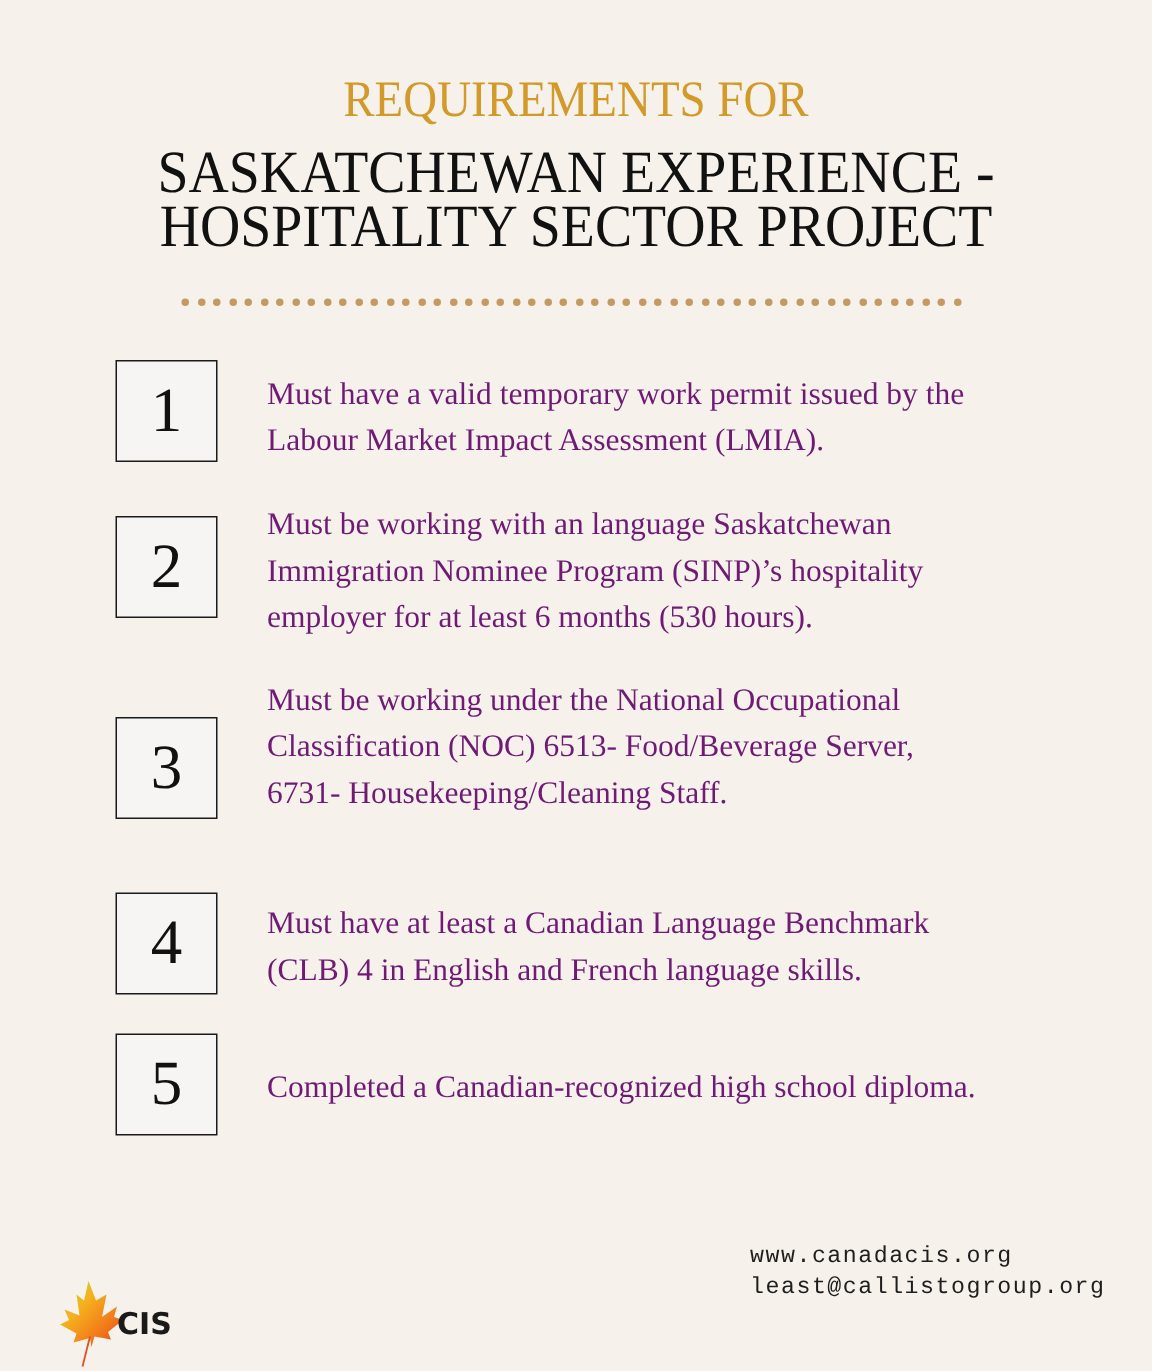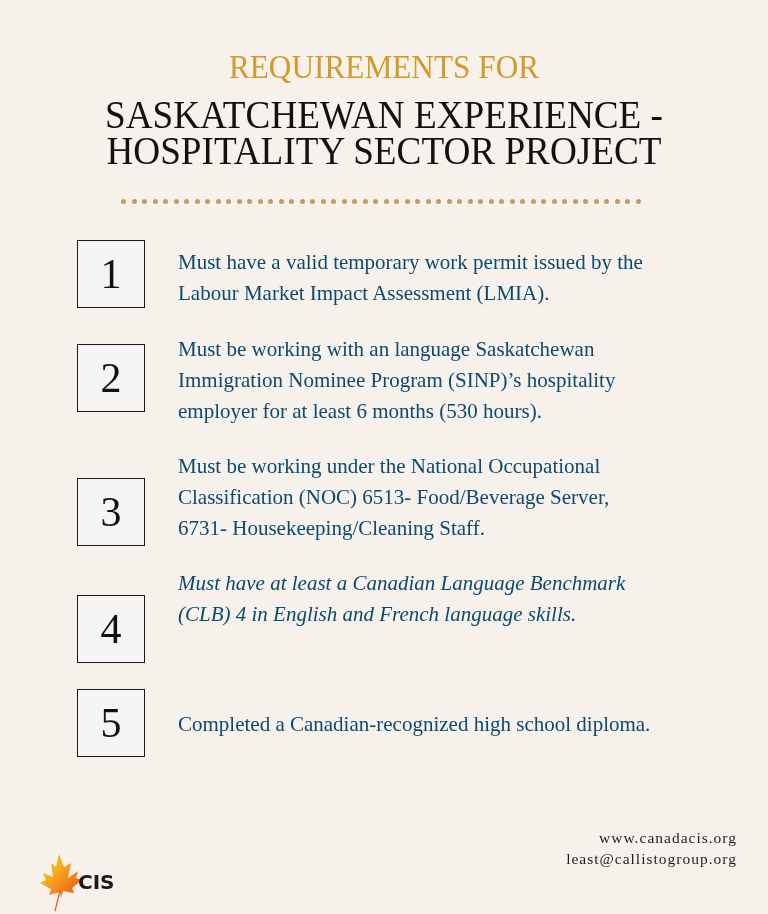--- a/index.html
+++ b/index.html
@@ -67,32 +67,33 @@
       font-size: 42px;
       color: #111;
       box-sizing: border-box;
     }
     .req-text {
       position: absolute;
       left: 178px;
       width: 540px;
       font-size: 21px;
       line-height: 31px;
-      color: #0c4a6e;
+      color: #701a75;
     }
     .req-text .line { display: block; white-space: nowrap; }
     .footer-contact {
       position: absolute;
       right: 31px;
       top: 827px;
-      text-align: right;
+      text-align: left;
       font-size: 15.5px;
       line-height: 21px;
       letter-spacing: 1px;
       color: #1e1e1e;
+      font-family: Liberation Mono, monospace;
     }
     .footer-contact span { display: block; }
     .logo {
       position: absolute;
       left: 26px;
       top: 851px;
       width: 90px;
       height: 62px;
     }
   </style>
@@ -173,21 +174,21 @@
 </div>
 
 <div class="req-box" style="top:478px;">3</div>
 <div class="req-text" style="top:451px;">
   <span class="line">Must be working under the National Occupational</span>
   <span class="line">Classification (NOC) 6513- Food/Beverage Server,</span>
   <span class="line">6731- Housekeeping/Cleaning Staff.</span>
 </div>
 
 <div class="req-box" style="top:595px;">4</div>
-<div class="req-text" style="top:568px;font-style:italic;">
+<div class="req-text" style="top:600px;">
   <span class="line">Must have at least a Canadian Language Benchmark</span>
   <span class="line">(CLB) 4 in English and French language skills.</span>
 </div>
 
 <div class="req-box" style="top:689px;">5</div>
 <div class="req-text" style="top:709px;">
   <span class="line">Completed a Canadian-recognized high school diploma.</span>
 </div>
 
 <div class="logo">

